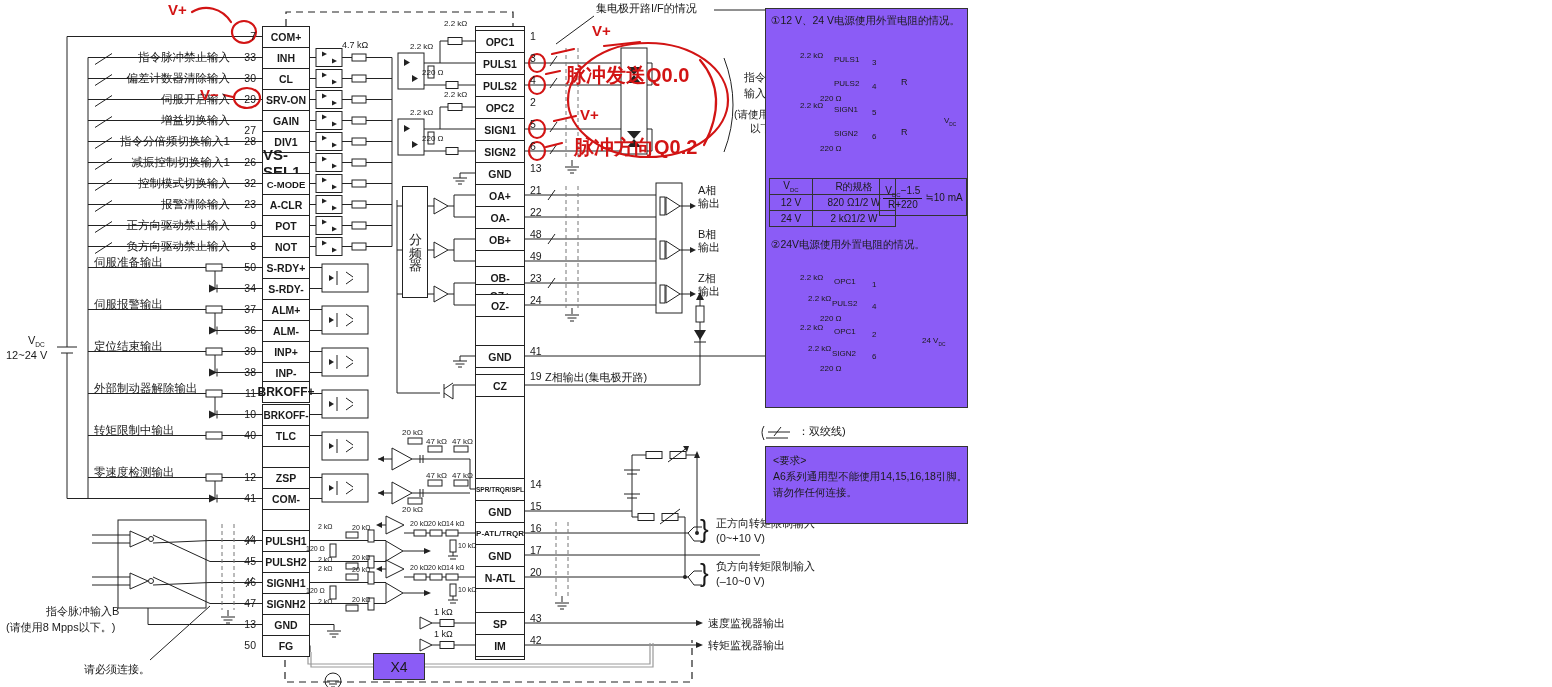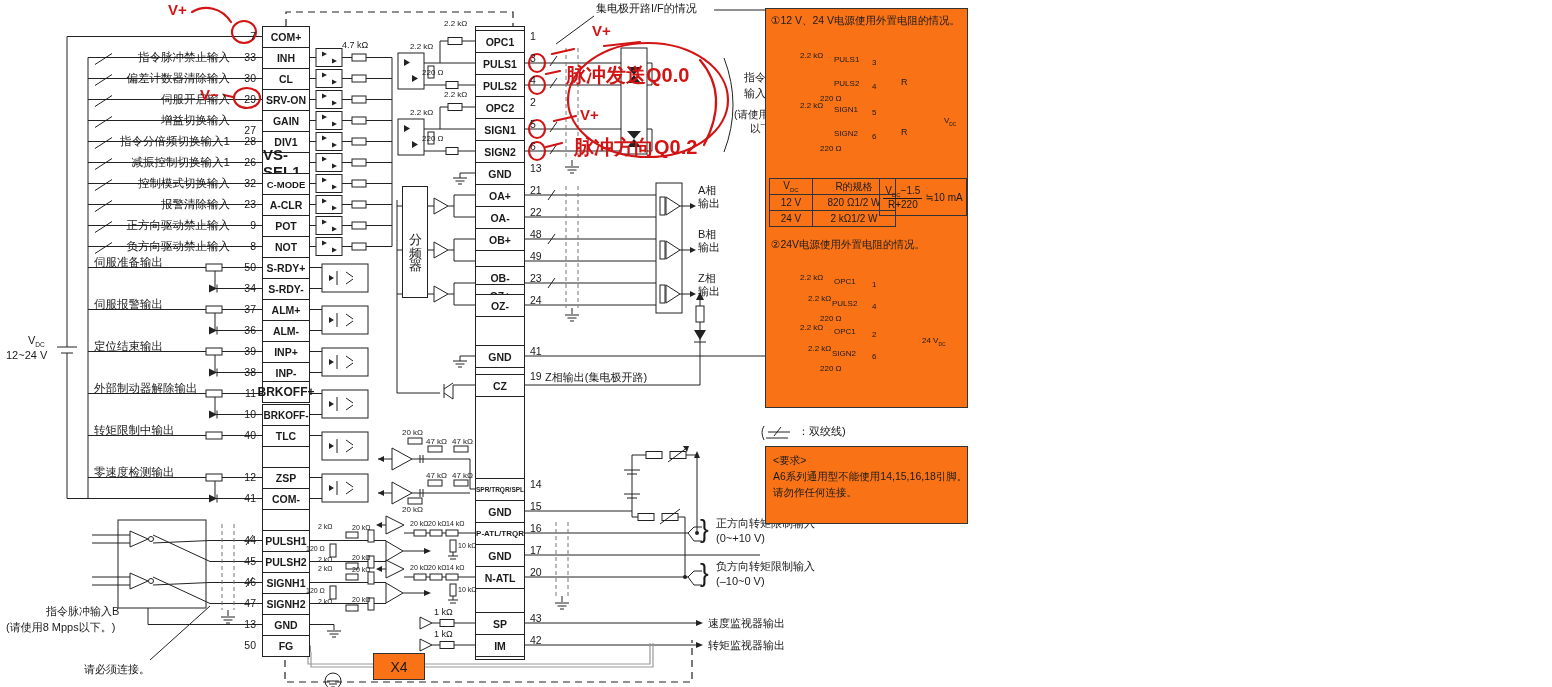--- a/index.html
+++ b/index.html
@@ -28,21 +28,21 @@
   .rv{position:absolute;font-size:8px;}
   .rv7{position:absolute;font-size:7px;}
   .t11{position:absolute;font-size:11px;}
   .t10{position:absolute;font-size:10.5px;}
   .red-t{position:absolute;color:#d21414;font-weight:bold;}
   sub{font-size:0.6em;}
   .spec{border-collapse:collapse;font-size:10px;}
   .spec td,.spec th{border:1px solid #333;padding:0 3px;height:15px;font-weight:normal;text-align:center;}
   .frac{display:inline-block;text-align:center;vertical-align:middle;font-size:10px;}
   .frac .num{border-bottom:1px solid #1a1a1a;padding:0 2px;}
-  .box{position:absolute;border:1.5px solid #333;background:#f97316;box-sizing:border-box;}
+  .box{position:absolute;border:1.5px solid #333;background:#8b5cf6;box-sizing:border-box;}
   .dbox{position:absolute;border:1px solid #222;box-sizing:border-box;}
 </style>
 </head>
 <body>
 
 <div id="canvas">
 
 <svg width="1552" height="687">
 
   <g>

